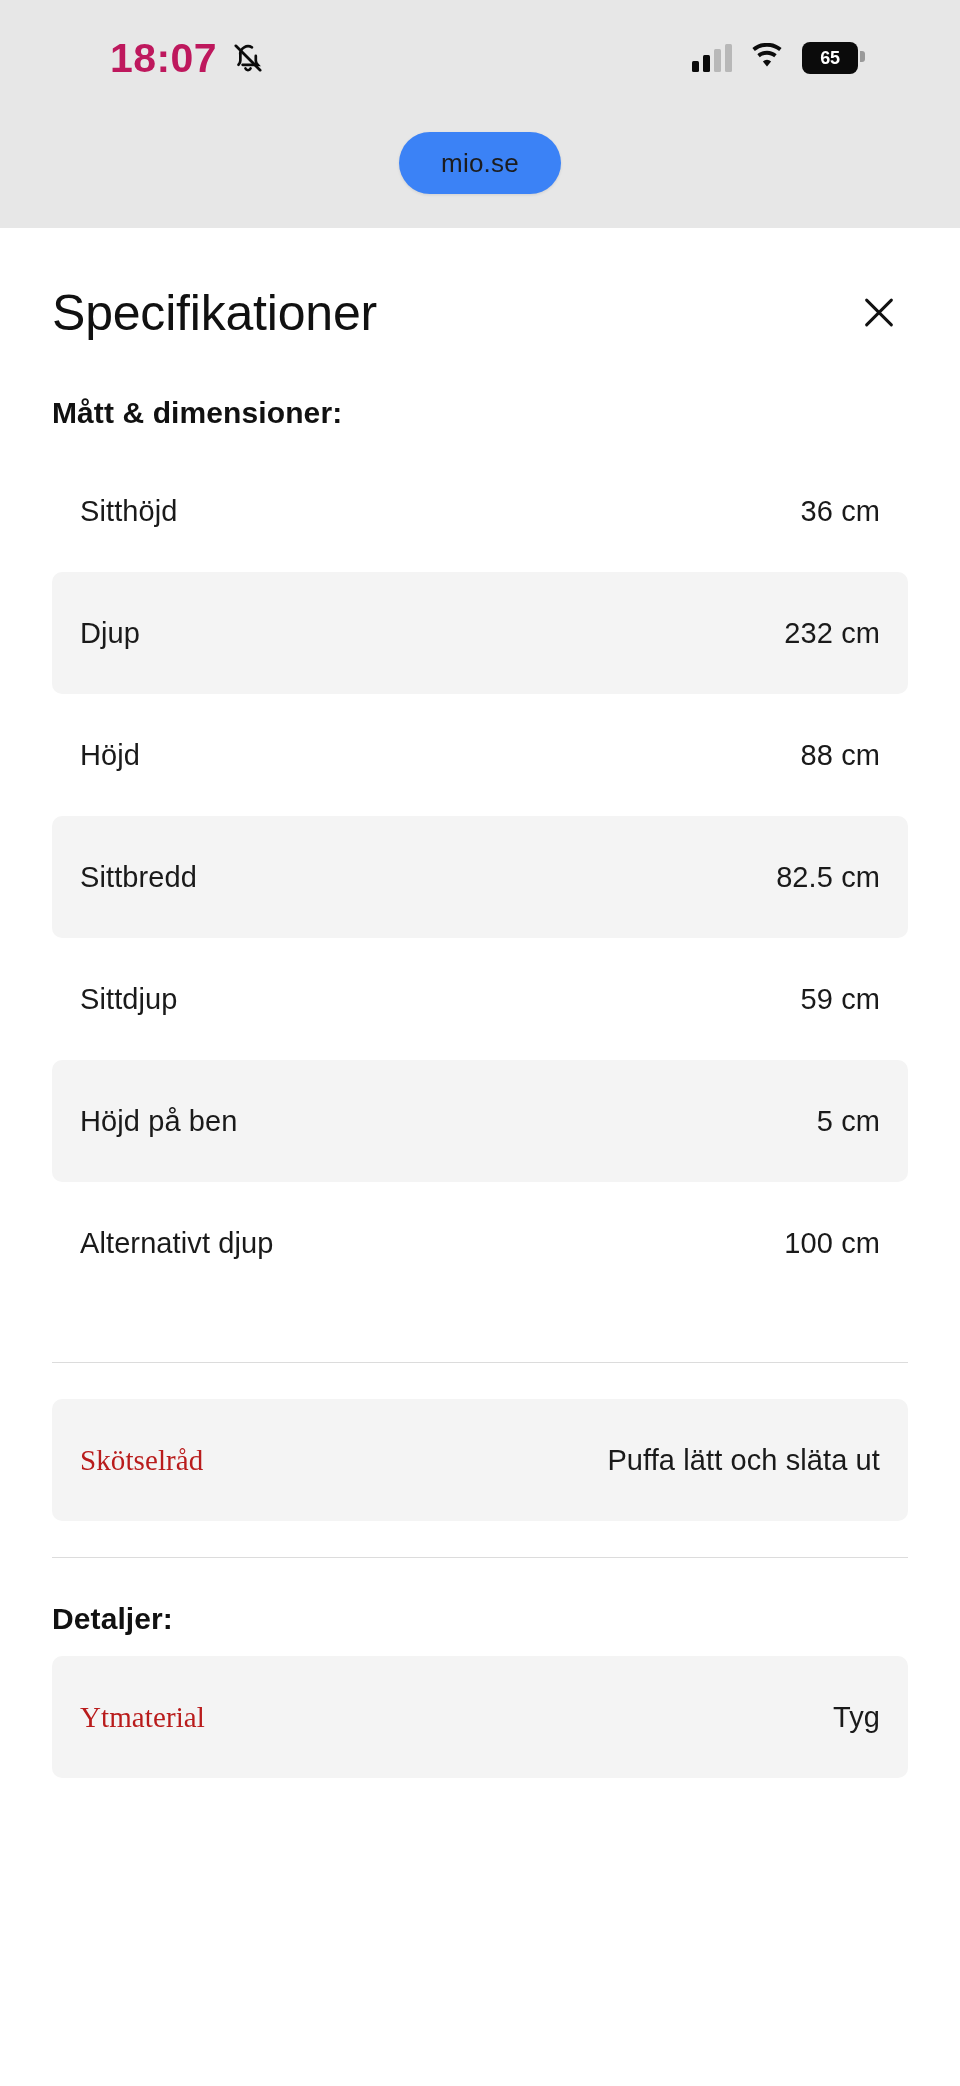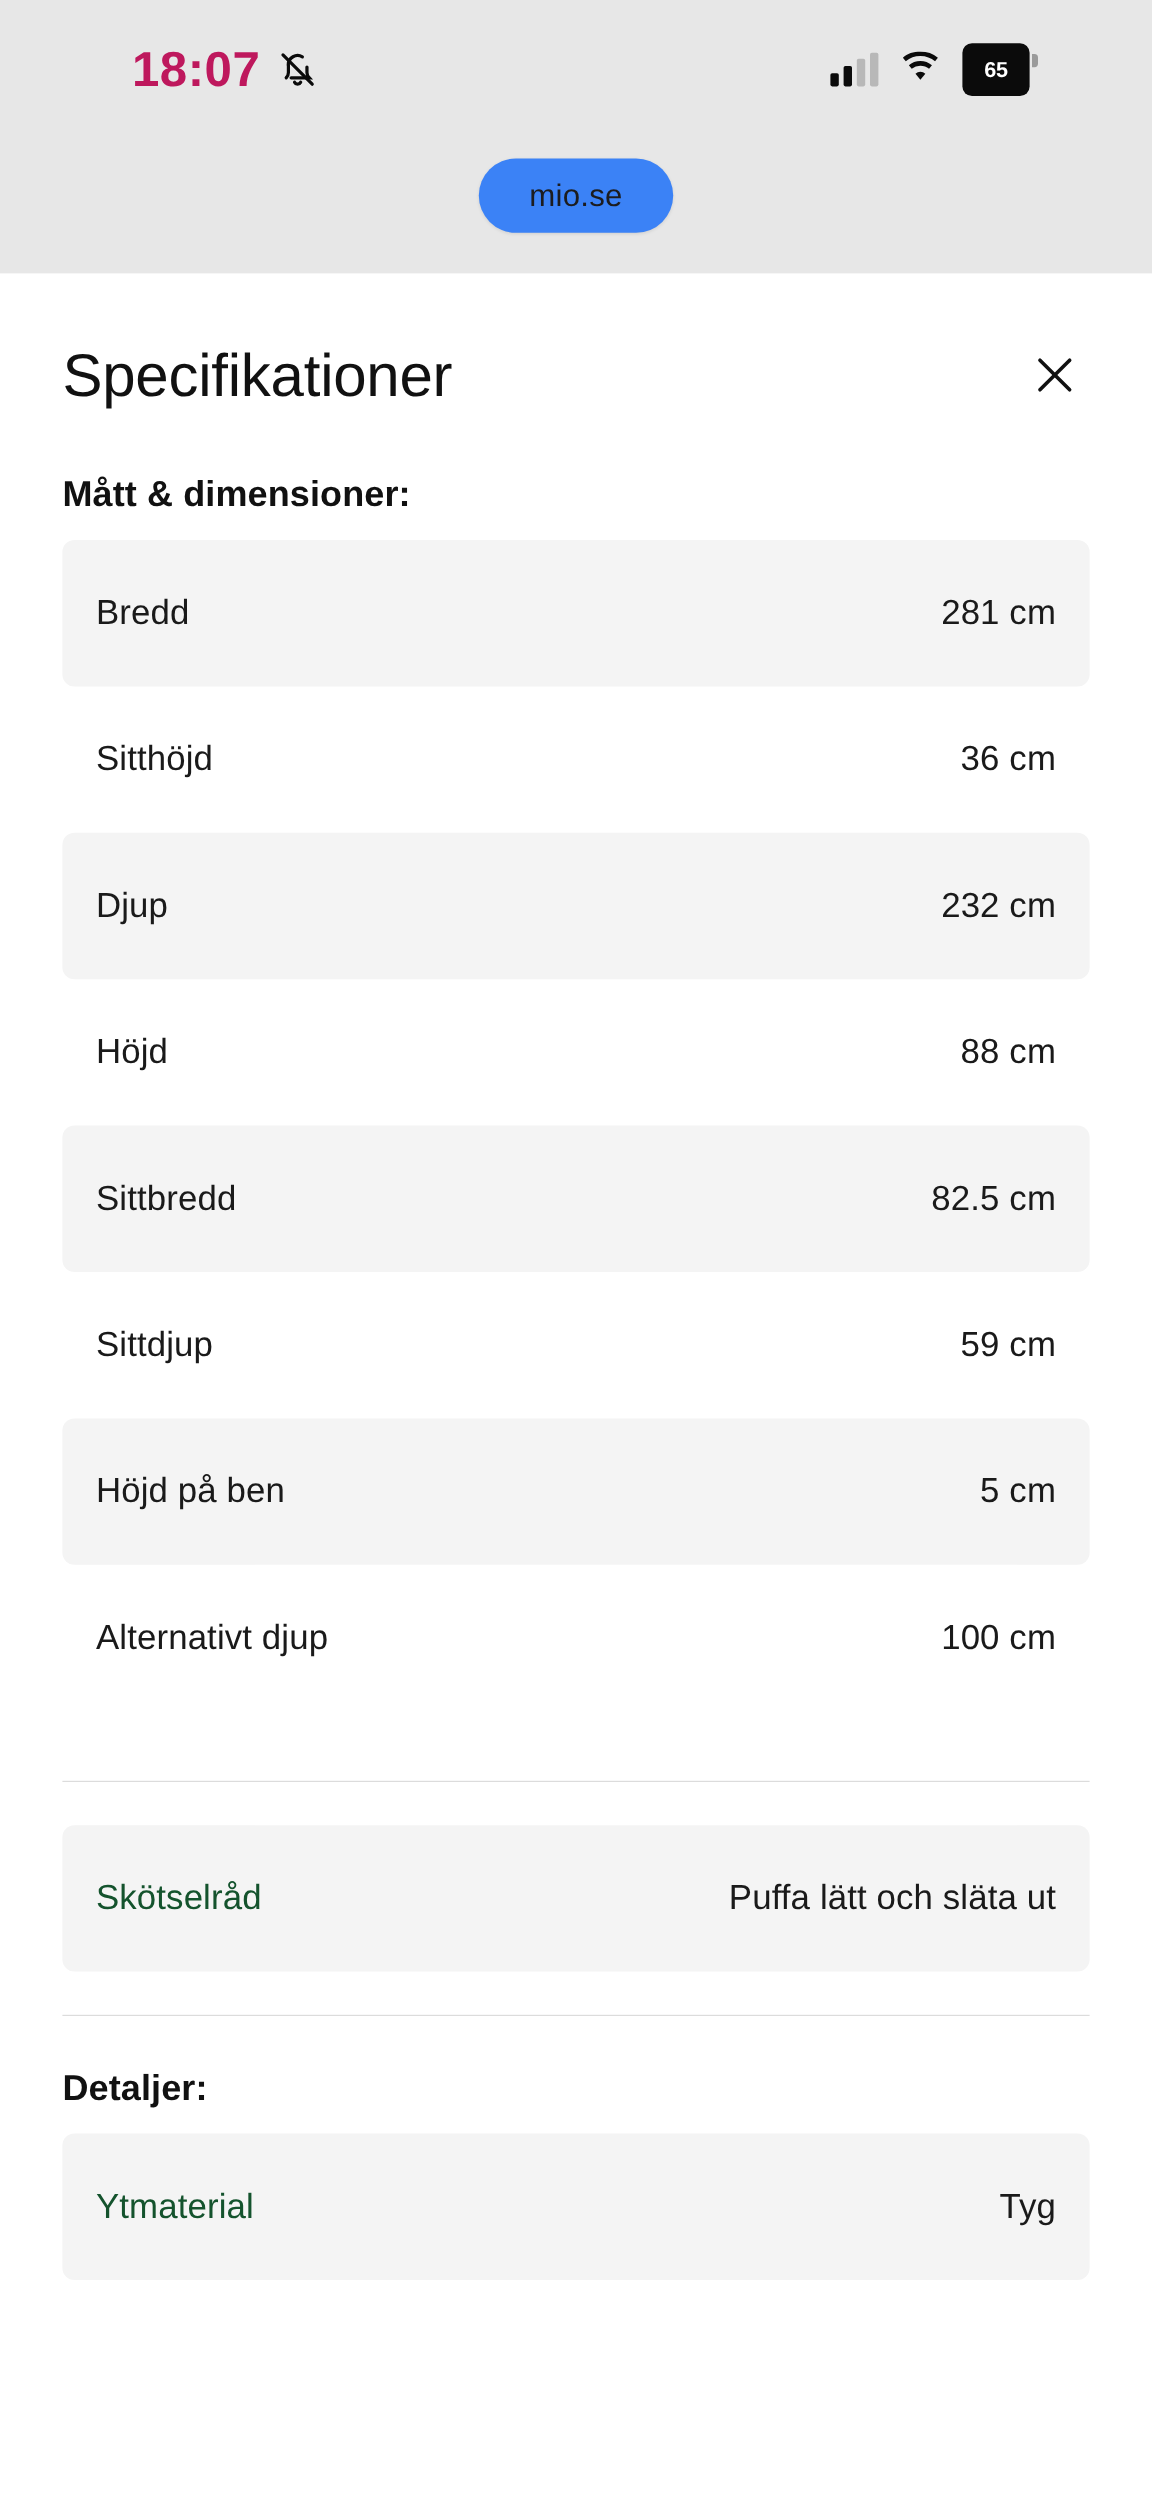--- a/index.html
+++ b/index.html
@@ -62,21 +62,21 @@
   
   .signal { display: flex; align-items: flex-end; gap: 4px; height: 28px; }
   .signal i { display: block; width: 7px; background: #0b0b0b; border-radius: 1.5px; }
   .signal i:nth-child(1) { height: 11px; }
   .signal i:nth-child(2) { height: 17px; }
   .signal i:nth-child(3) { height: 23px; background: #b8b8b8; }
   .signal i:nth-child(4) { height: 28px; background: #b8b8b8; }
   
   .battery {
     position: relative;
-    width: 56px; height: 44px;
+    width: 56px; height: 32px;
     border-radius: 8px;
     background: #0b0b0b;
     display: flex; align-items: center; justify-content: center;
   }
   .battery::after {
     content: "";
     position: absolute;
     right: -7px; top: 9px;
     width: 5px; height: 11px;
     background: #9a9a9a;
@@ -167,21 +167,22 @@
     padding: 0 28px;
     border-radius: 10px;
   }
   .spec-row.striped { background: #f4f4f4; }
   .spec-label {
     font-size: 29px;
     color: #1a1a1a;
     letter-spacing: 0.1px;
   }
   .spec-label.link {
-    color: #14532d;
+    color: #b91c1c;
+    font-family: Liberation Serif, serif;
   }
   .spec-value {
     font-size: 29px;
     color: #1a1a1a;
     letter-spacing: 0.1px;
   }
 
   .divider {
     height: 1px;
     background: #dcdcdc;
@@ -238,24 +239,20 @@
 
   <div class="sheet">
 
     <div class="sheet-header">
       <div class="sheet-title">Specifikationer</div>
       <div class="close-btn"></div>
     </div>
 
     <div class="section-heading">Mått &amp; dimensioner:</div>
     <div class="spec-table">
-      <div class="spec-row striped">
-        <div class="spec-label">Bredd</div>
-        <div class="spec-value">281 cm</div>
-      </div>
       <div class="spec-row">
         <div class="spec-label">Sitthöjd</div>
         <div class="spec-value">36 cm</div>
       </div>
       <div class="spec-row striped">
         <div class="spec-label">Djup</div>
         <div class="spec-value">232 cm</div>
       </div>
       <div class="spec-row">
         <div class="spec-label">Höjd</div>

